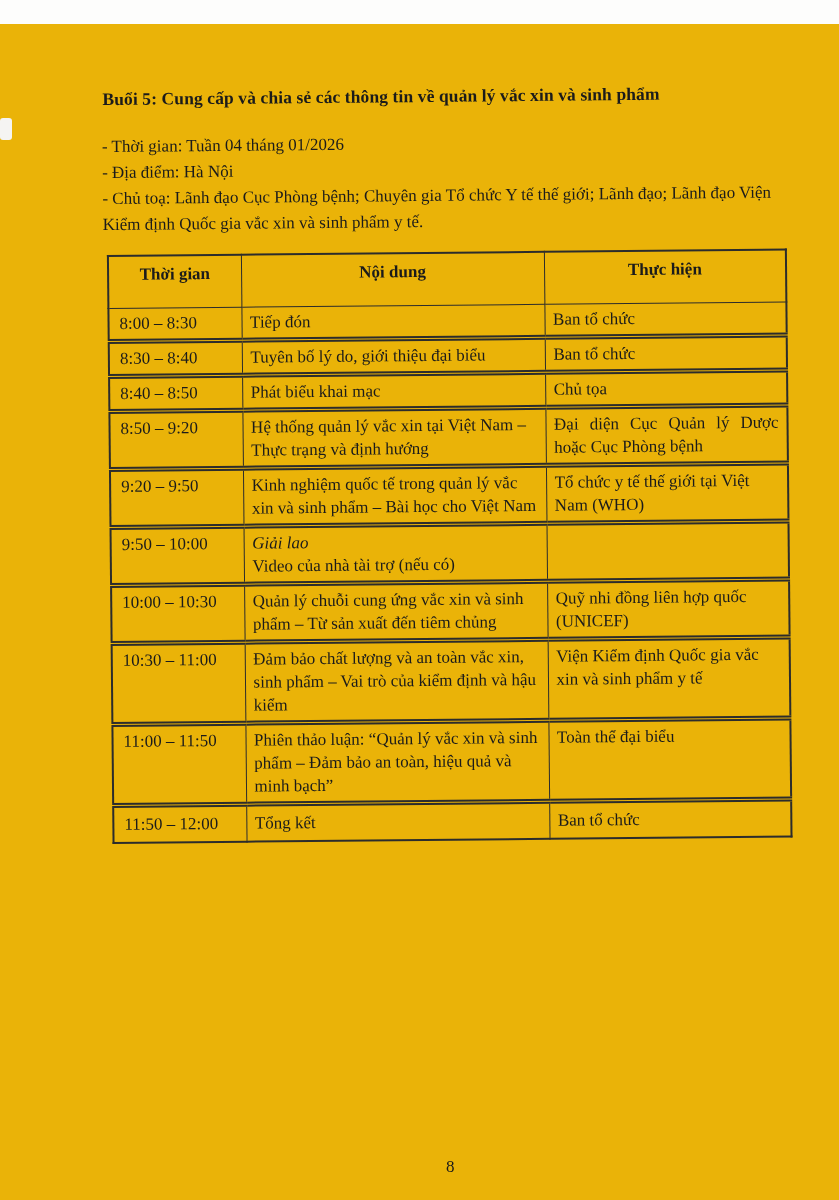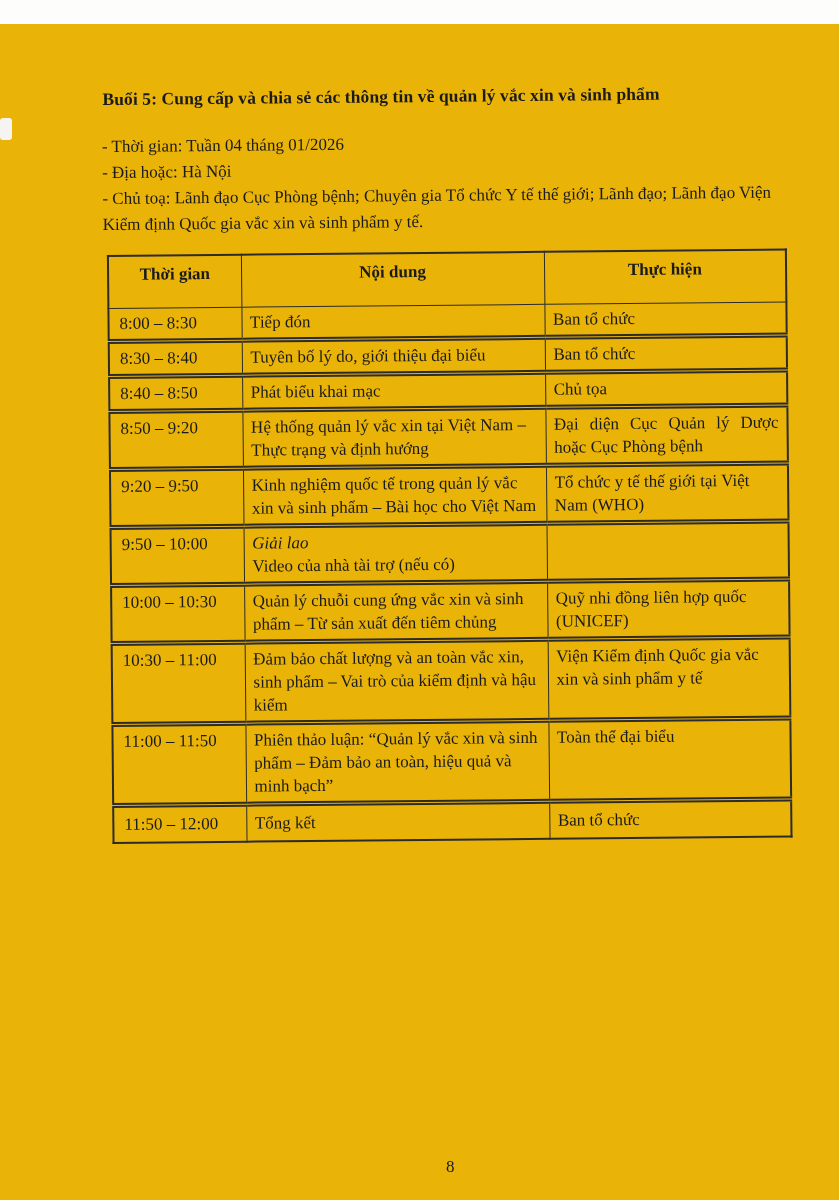--- a/index.html
+++ b/index.html
@@ -94,21 +94,21 @@
 
 <div class="page">
   <div class="scan-artifact"></div>
 
   <div class="tilt">
 
     <h1 class="title">Buổi 5: Cung cấp và chia sẻ các thông tin về quản lý vắc xin và sinh phẩm</h1>
 
     <div class="meta">
       <p class="meta-line"><b>- Thời gian:</b> <span>Tuần 04 tháng 01/2026</span></p>
-      <p class="meta-line"><b>- Địa hoặc:</b> <span>Hà Nội</span></p>
+      <p class="meta-line"><b>- Địa điểm:</b> <span>Hà Nội</span></p>
       <p class="meta-line"><b>- Chủ toạ:</b> <span>Lãnh đạo Cục Phòng bệnh; Chuyên gia Tổ chức Y tế thế giới; Lãnh đạo; Lãnh đạo Viện Kiểm định Quốc gia vắc xin và sinh phẩm y tế.</span></p>
     </div>
 
     <table class="agenda">
       <colgroup>
           <col class="c1">
           <col class="c2">
           <col class="c3">
         </colgroup>
       <thead>

